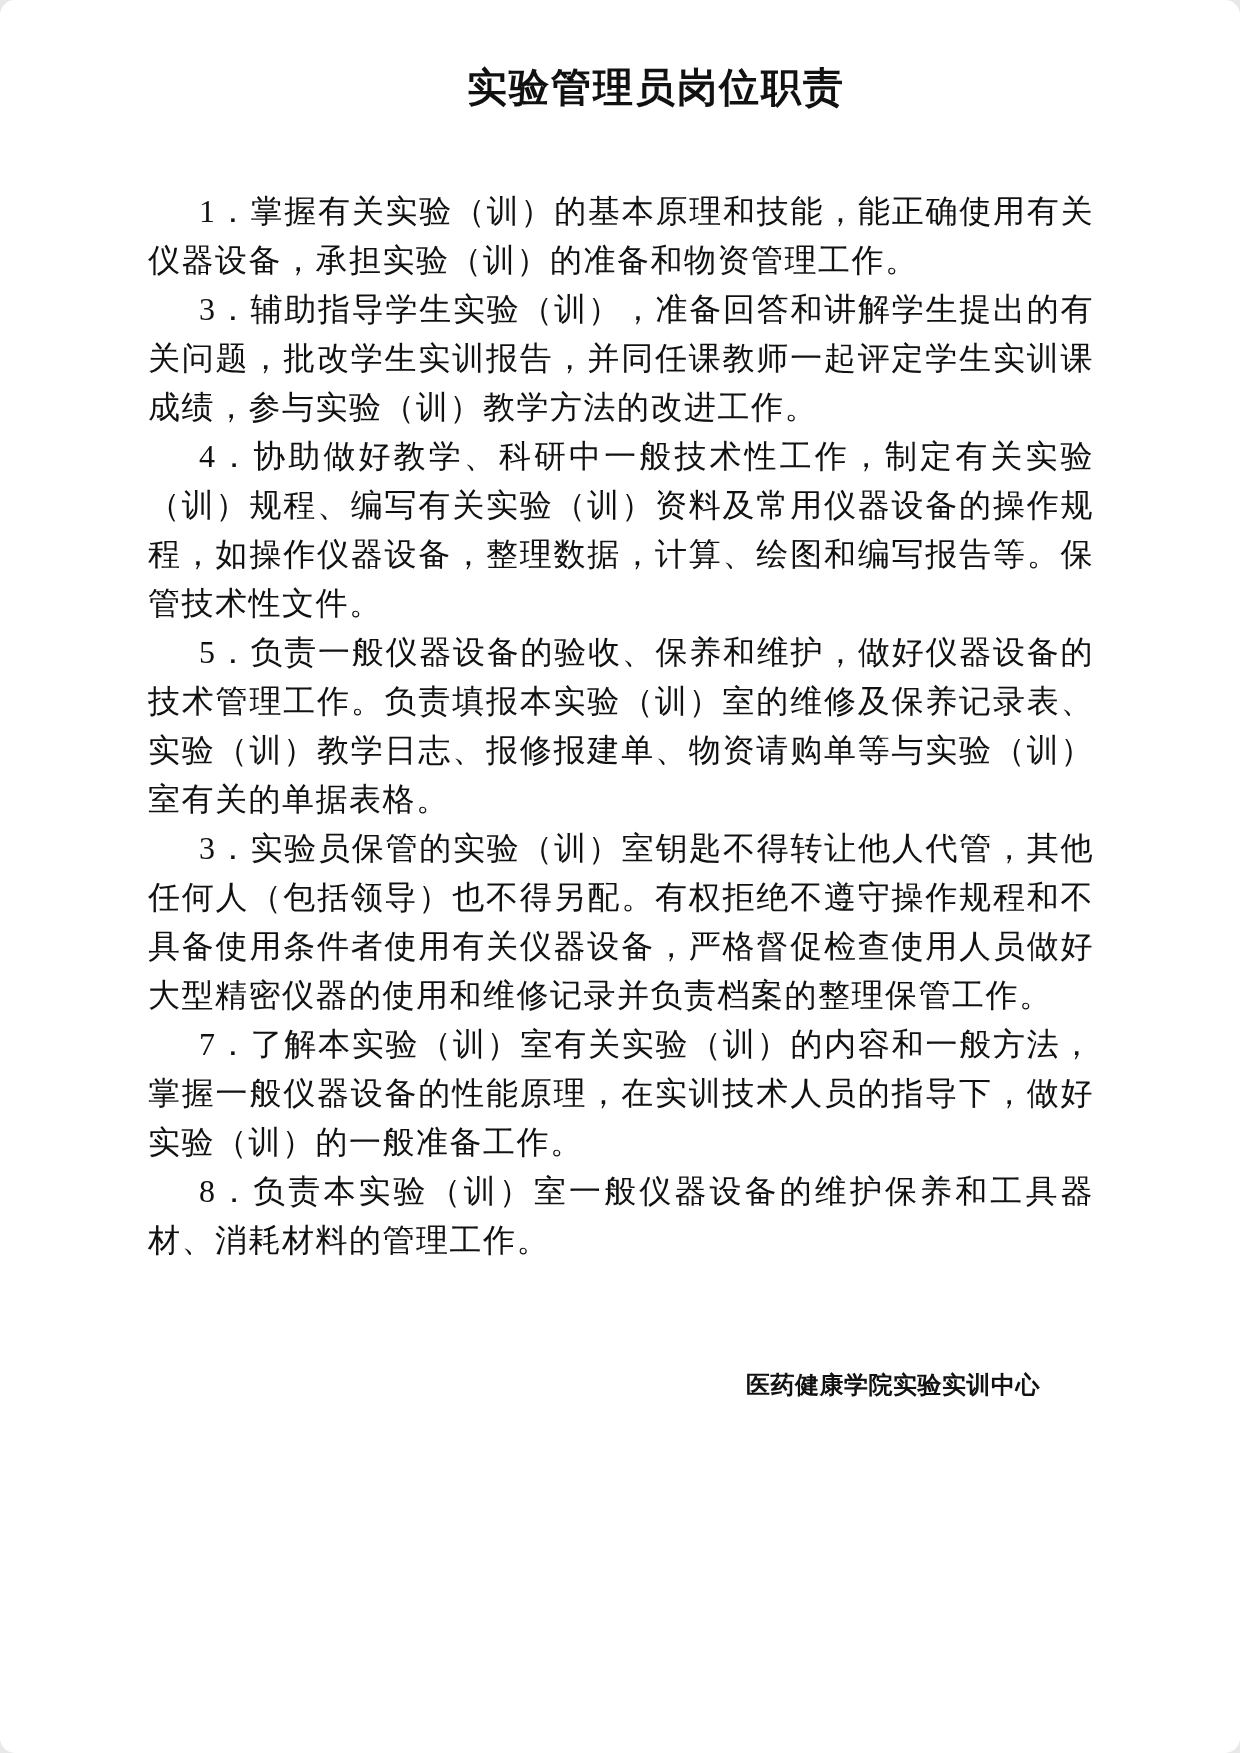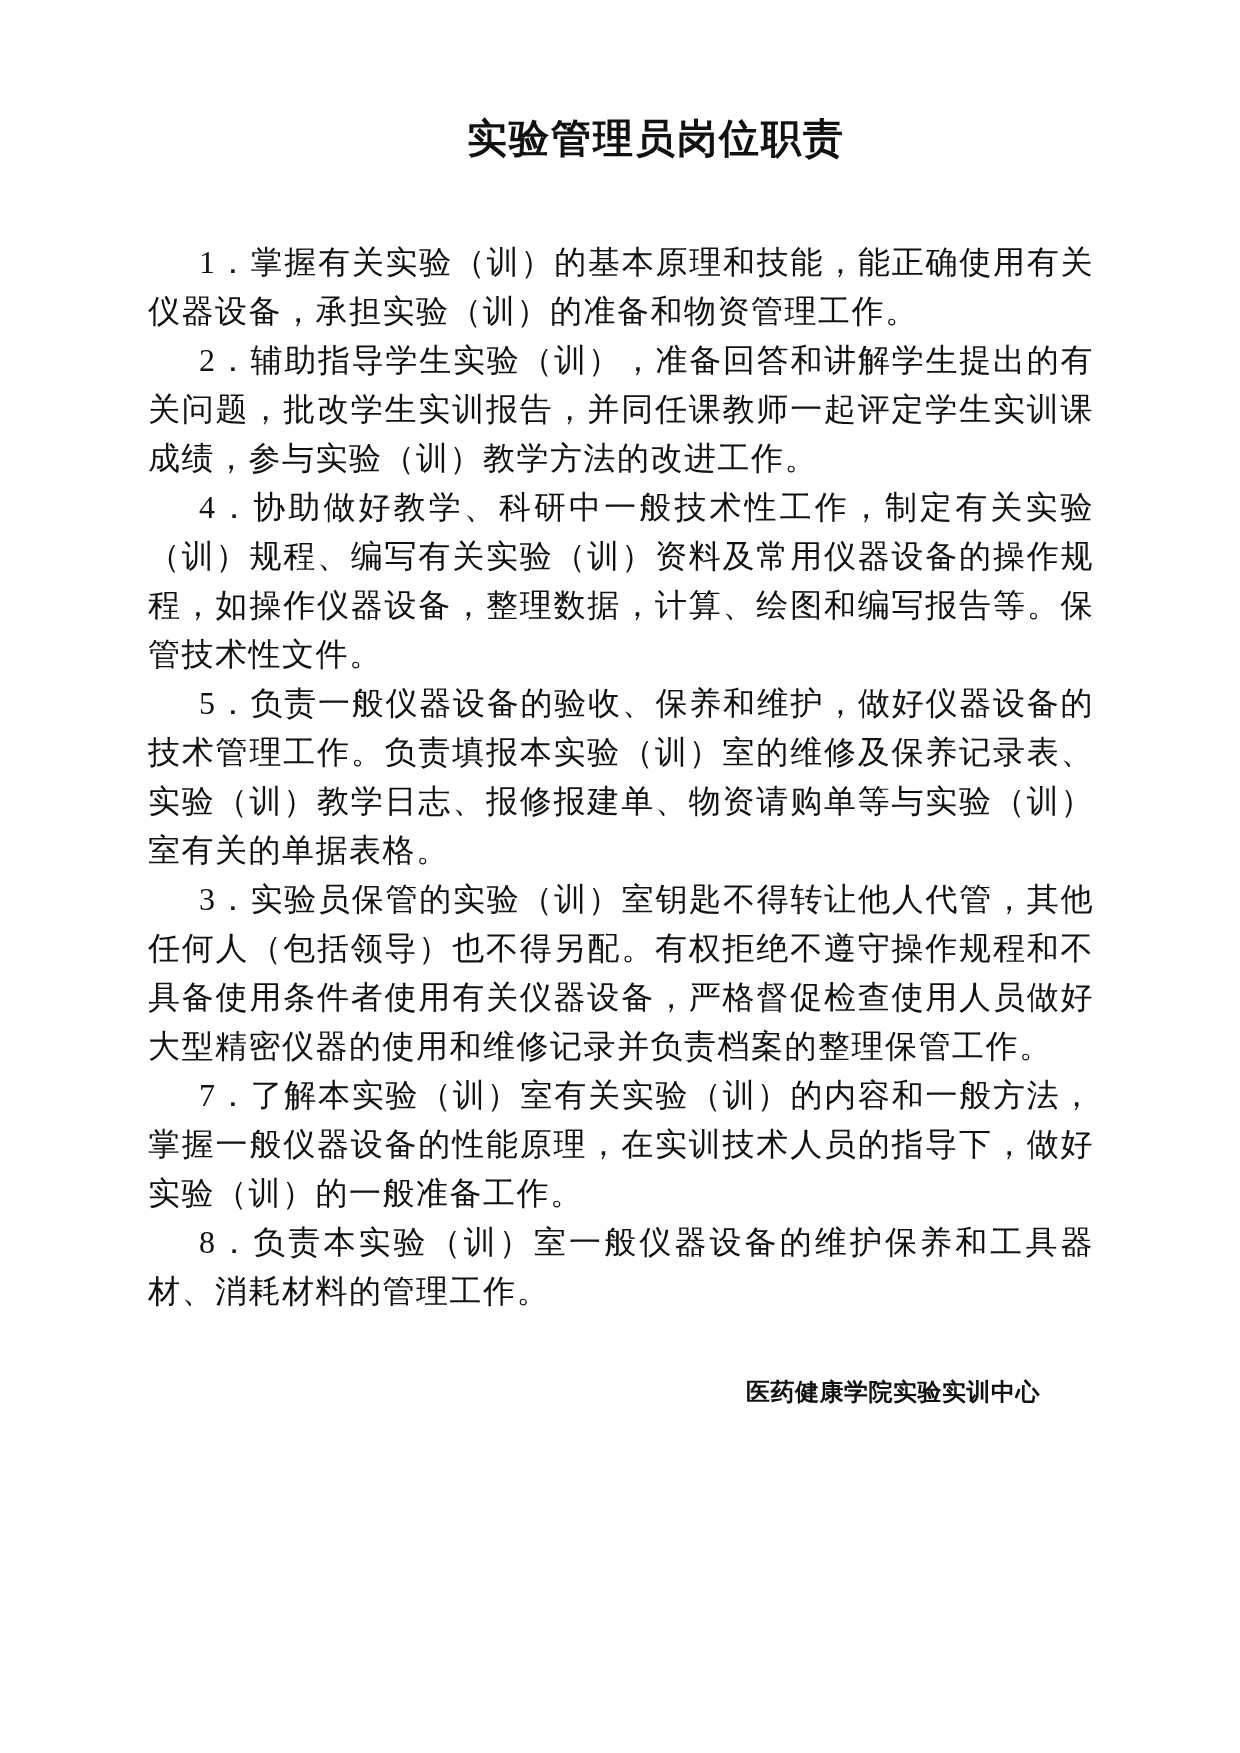--- a/index.html
+++ b/index.html
@@ -5,22 +5,23 @@
   * { margin: 0; padding: 0; box-sizing: border-box; }
   html, body { background: #e8e8e8; }
   .page {
     position: relative;
     width: 1240px;
     height: 1753px;
     margin: 0 auto;
     background: #ffffff;
     color: #111111;
     font-family: "Liberation Serif", "DejaVu Serif", serif;
-    padding-top: 113px;
+    padding-top: 62px;
     overflow: hidden;
+    border-radius: 15px;
   }
   .doc-title {
     text-align: center;
     text-indent: 72px; 
     font-size: 40px;
     font-weight: bold;
     letter-spacing: 2px;
     line-height: 52px;
   }
   .doc-body {
@@ -28,39 +29,39 @@
     font-size: 32px;
     line-height: 49px;
     letter-spacing: 1.5px;
     text-align: justify;
   }
   .doc-body p {
     text-indent: 51px; 
     margin: 0;
   }
   .doc-signature {
-    margin-top: 61px;
+    margin-top: 105px;
     margin-right: 200px;
     text-align: right;
     font-size: 24px;
     font-weight: bold;
     letter-spacing: 0.5px;
     line-height: 30px;
   }
 </style>
 </head>
 <body>
 
 <div class="page">
 
   <h1 class="doc-title">实验管理员岗位职责</h1>
 
   <div class="doc-body">
     <p>1．掌握有关实验（训）的基本原理和技能，能正确使用有关仪器设备，承担实验（训）的准备和物资管理工作。</p>
-    <p>2．辅助指导学生实验（训），准备回答和讲解学生提出的有关问题，批改学生实训报告，并同任课教师一起评定学生实训课成绩，参与实验（训）教学方法的改进工作。</p>
+    <p>3．辅助指导学生实验（训），准备回答和讲解学生提出的有关问题，批改学生实训报告，并同任课教师一起评定学生实训课成绩，参与实验（训）教学方法的改进工作。</p>
     <p>4．协助做好教学、科研中一般技术性工作，制定有关实验（训）规程、编写有关实验（训）资料及常用仪器设备的操作规程，如操作仪器设备，整理数据，计算、绘图和编写报告等。保管技术性文件。</p>
     <p>5．负责一般仪器设备的验收、保养和维护，做好仪器设备的技术管理工作。负责填报本实验（训）室的维修及保养记录表、实验（训）教学日志、报修报建单、物资请购单等与实验（训）室有关的单据表格。</p>
     <p>3．实验员保管的实验（训）室钥匙不得转让他人代管，其他任何人（包括领导）也不得另配。有权拒绝不遵守操作规程和不具备使用条件者使用有关仪器设备，严格督促检查使用人员做好大型精密仪器的使用和维修记录并负责档案的整理保管工作。</p>
     <p>7．了解本实验（训）室有关实验（训）的内容和一般方法，掌握一般仪器设备的性能原理，在实训技术人员的指导下，做好实验（训）的一般准备工作。</p>
     <p>8．负责本实验（训）室一般仪器设备的维护保养和工具器材、消耗材料的管理工作。</p>
   </div>
 
   <div class="doc-signature">医药健康学院实验实训中心</div>
 
 </div>

